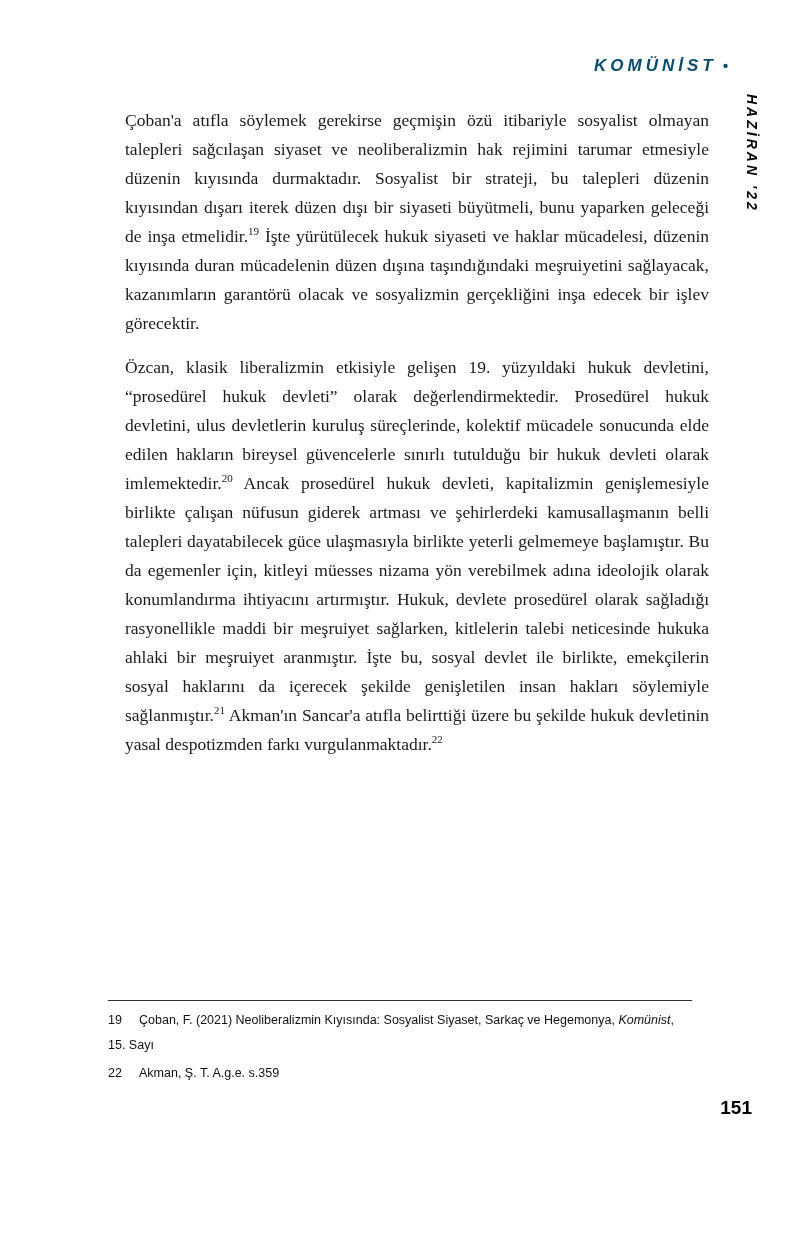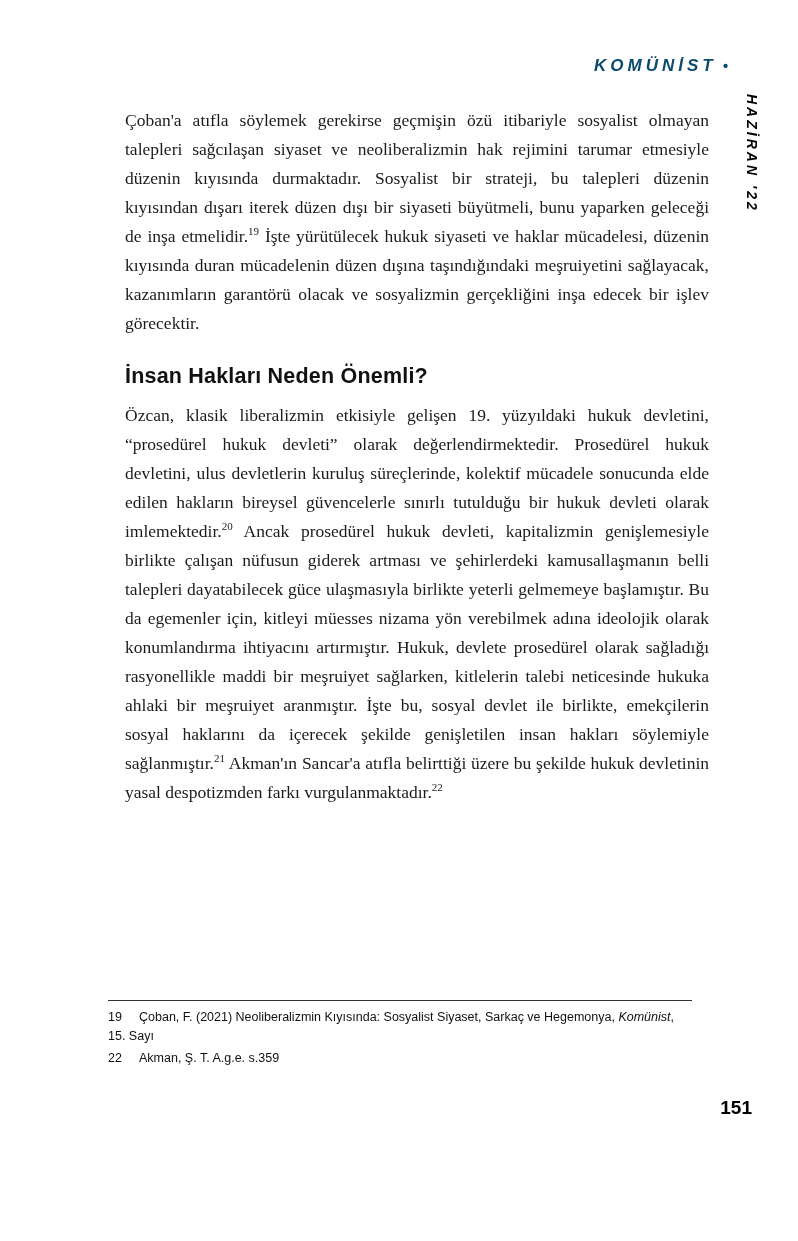--- a/index.html
+++ b/index.html
@@ -77,21 +77,21 @@
   }
 
   
   .footnotes {
     position: absolute;
     left: 108px;
     top: 1000px;
     width: 584px;
     font-family: "Liberation Sans", sans-serif;
     font-size: 12.5px;
-    line-height: 19px;
+    line-height: 25px;
     color: #111;
   }
   .footnote-rule {
     border: 0;
     border-top: 1px solid #333;
     margin: 0 0 7px 0;
     width: 100%;
   }
   .footnote {
     margin: 0 0 3px 0;
@@ -120,21 +120,20 @@
 <div class="page">
 
   <div class="masthead">
     <span>KOMÜNİST</span><span class="bullet">•</span>
   </div>
 
   <div class="issue-vertical">HAZİRAN '22</div>
 
   <div class="article">
       <p class="body-para"><span>Çoban'a atıfla söylemek gerekirse geçmişin özü itibariyle sosyalist olmayan talepleri sağcılaşan siyaset ve neoliberalizmin hak rejimini tarumar etmesiyle düzenin kıyısında durmaktadır. Sosyalist bir strateji, bu talepleri düzenin kıyısından dışarı iterek düzen dışı bir siyaseti büyütmeli, bunu yaparken geleceği de inşa etmelidir.</span><sup>19</sup><span> İşte yürütülecek hukuk siyaseti ve haklar mücadelesi, düzenin kıyısında duran mücadelenin düzen dışına taşındığındaki meşruiyetini sağlayacak, kazanımların garantörü olacak ve sosyalizmin gerçekliğini inşa edecek bir işlev görecektir.</span></p>
-      <h2 class="section-heading">İnsan Hakları Neden Önemli?</h2>
       <p class="body-para"><span>Özcan, klasik liberalizmin etkisiyle gelişen 19. yüzyıldaki hukuk devletini, “prosedürel hukuk devleti” olarak değerlendirmektedir. Prosedürel hukuk devletini, ulus devletlerin kuruluş süreçlerinde, kolektif mücadele sonucunda elde edilen hakların bireysel güvencelerle sınırlı tutulduğu bir hukuk devleti olarak imlemektedir.</span><sup>20</sup><span> Ancak prosedürel hukuk devleti, kapitalizmin genişlemesiyle birlikte çalışan nüfusun giderek artması ve şehirlerdeki kamusallaşmanın belli talepleri dayatabilecek güce ulaşmasıyla birlikte yeterli gelmemeye başlamıştır. Bu da egemenler için, kitleyi müesses nizama yön verebilmek adına ideolojik olarak konumlandırma ihtiyacını artırmıştır. Hukuk, devlete prosedürel olarak sağladığı rasyonellikle maddi bir meşruiyet sağlarken, kitlelerin talebi neticesinde hukuka ahlaki bir meşruiyet aranmıştır. İşte bu, sosyal devlet ile birlikte, emekçilerin sosyal haklarını da içerecek şekilde genişletilen insan hakları söylemiyle sağlanmıştır.</span><sup>21</sup><span> Akman'ın Sancar'a atıfla belirttiği üzere bu şekilde hukuk devletinin yasal despotizmden farkı vurgulanmaktadır.</span><sup>22</sup></p>
     </div>
 
   <div class="footnotes">
     <hr class="footnote-rule">
     <div>
         <p class="footnote"><span class="fn-num">19</span><span>Çoban, F. (2021) Neoliberalizmin Kıyısında: Sosyalist Siyaset, Sarkaç ve Hegemonya, </span><span class="it">Komünist</span><span>, 15. Sayı</span></p>
         <p class="footnote"><span class="fn-num">22</span><span>Akman, Ş. T. A.g.e. s.359</span></p>
       </div>
   </div>

